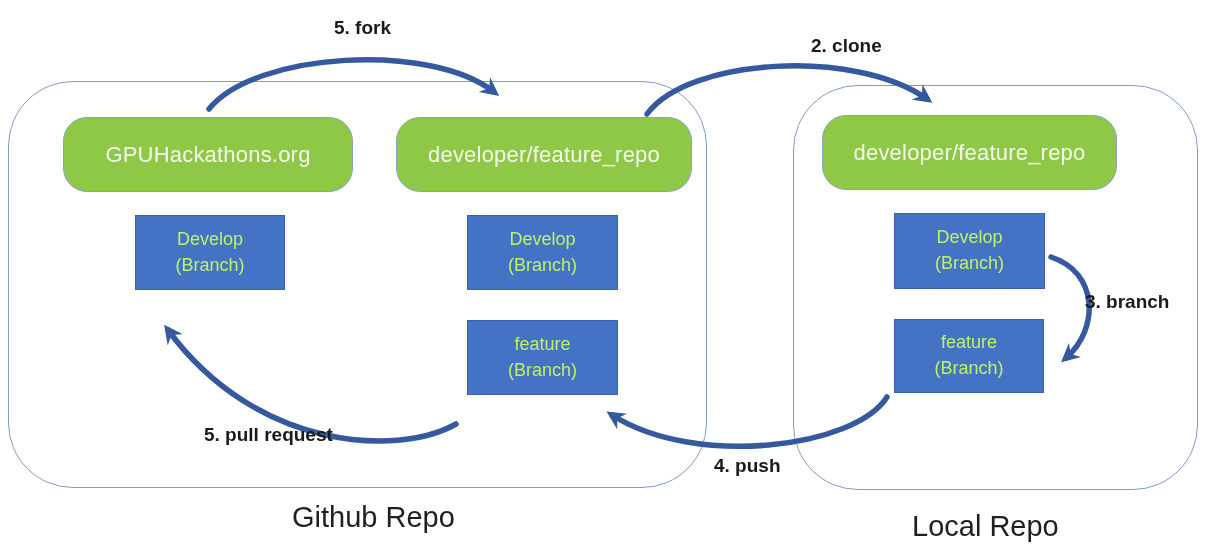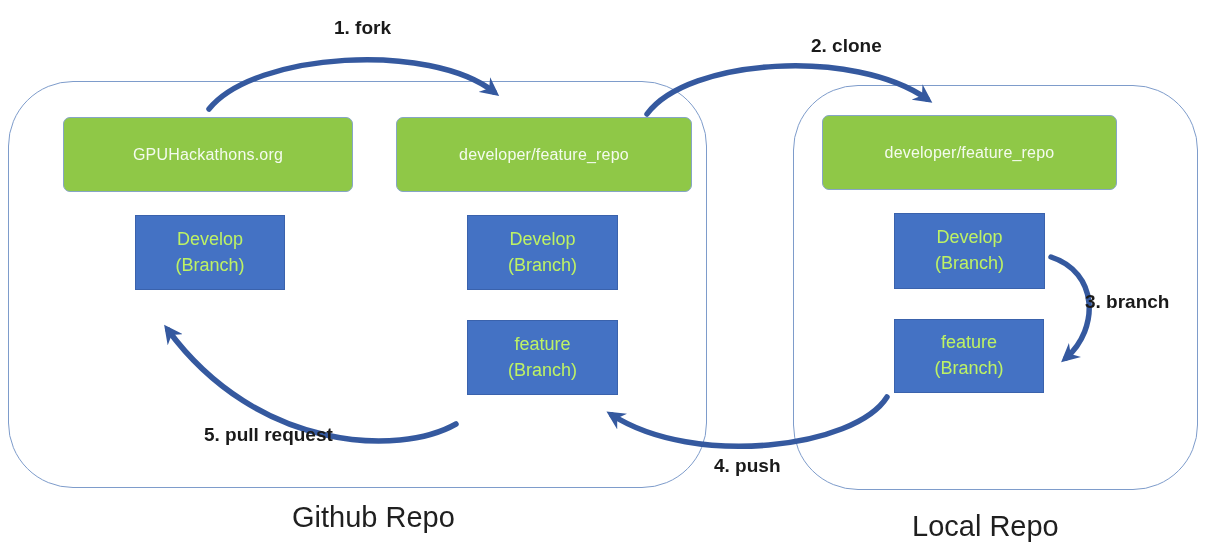--- a/index.html
+++ b/index.html
@@ -6,23 +6,23 @@
   #stage{
     position:relative;width:1215px;height:547px;background:#ffffff;overflow:hidden;
     font-family:"Liberation Sans", sans-serif;
   }
   .container-frame{
     position:absolute;border:1.6px solid var(--container-border,#7E9CCB);
     border-radius:65px;background:transparent;box-sizing:border-box;
   }
   .repo-box{
     position:absolute;background:var(--repo-green,#8FC847);
-    border:1.5px solid #86A5C6;border-radius:7px;box-sizing:border-box;
+    border:1.5px solid #86A5C6;border-radius:24px;box-sizing:border-box;
     display:flex;align-items:center;justify-content:center;
-    color:#F4FBEE;font-size:16px;letter-spacing:.2px;
+    color:#F4FBEE;font-size:22px;letter-spacing:.2px;
   }
   .branch-box{
     position:absolute;background:var(--branch-blue,#4472C4);
     border:1px solid #3A62AC;box-sizing:border-box;
     display:flex;flex-direction:column;align-items:center;justify-content:center;
     color:#bef264;font-size:18px;line-height:1.42;text-align:center;
   }
   .step-label{
     position:absolute;color:#1a1a1a;font-weight:bold;font-size:19px;white-space:nowrap;
   }
@@ -80,21 +80,21 @@
         <path d="M0,0 L10,5 L0,10 L3.2,5 z"></path>
       </marker>
     </defs>
     <path class="flow" d="M 209,109 C 255,52 430,42 494,92" marker-end="url(#arrowhead)"></path>
     <path class="flow" d="M 647,114 C 688,58 855,48 927,99" marker-end="url(#arrowhead)"></path>
     <path class="flow" d="M 1051,257 C 1098,272 1100,328 1066,358" marker-end="url(#arrowhead)"></path>
     <path class="flow" d="M 887,397 C 855,448 695,468 612,415" marker-end="url(#arrowhead)"></path>
     <path class="flow" d="M 456,424 C 400,456 258,452 168,330" marker-end="url(#arrowhead)"></path>
   </svg>
 
-  <div class="step-label" style="left:334px;top:17px;">1. fork</div>
+  <div class="step-label" style="left:334px;top:17px;">5. fork</div>
   <div class="step-label" style="left:767px;top:35px;margin-left:44px;">2. clone</div>
   <div class="step-label" style="left:1085px;top:291px;">3. branch</div>
   <div class="step-label" style="left:714px;top:455px;">4. push</div>
   <div class="step-label" style="left:204px;top:424px;">5. pull request</div>
 
   <div class="repo-caption" style="left:292px;top:501px;text-align:center;">Github Repo</div>
   <div class="repo-caption" style="left:912px;top:510px;">Local Repo</div>
 
 </div>
 

